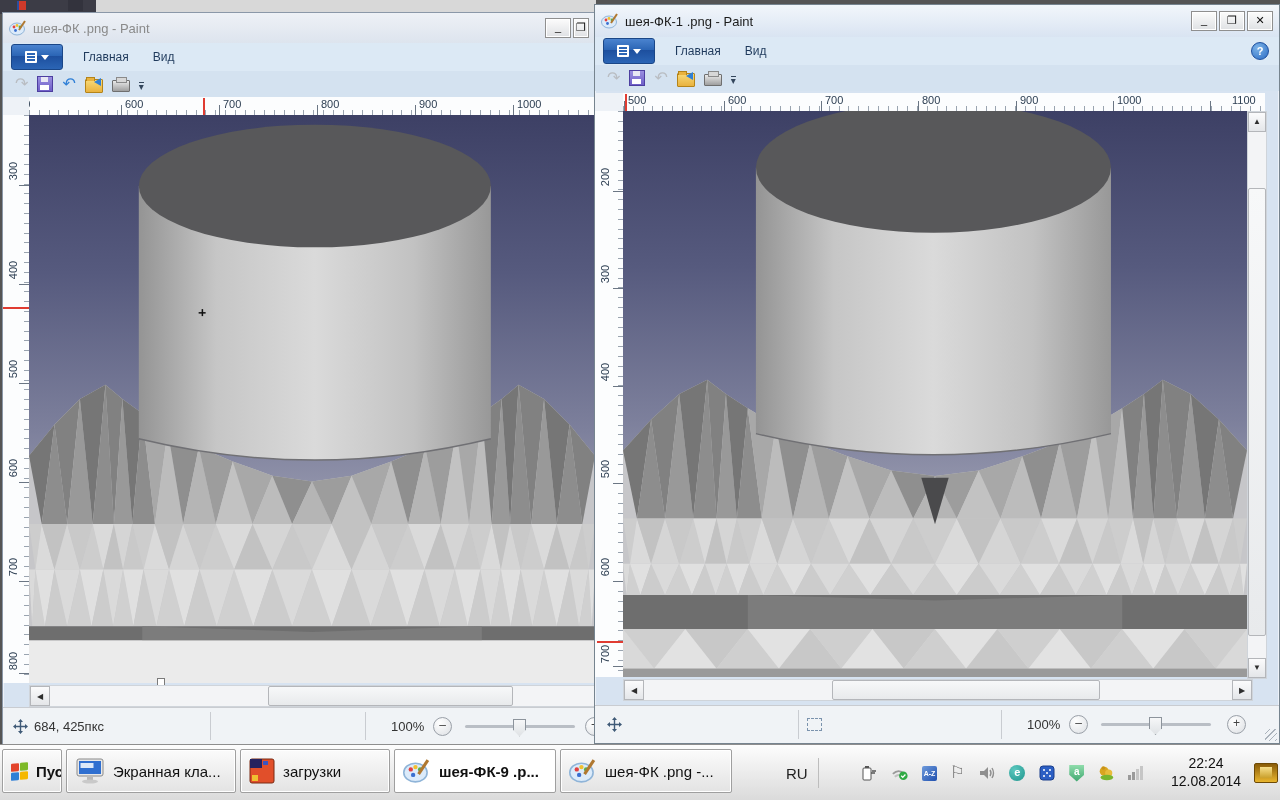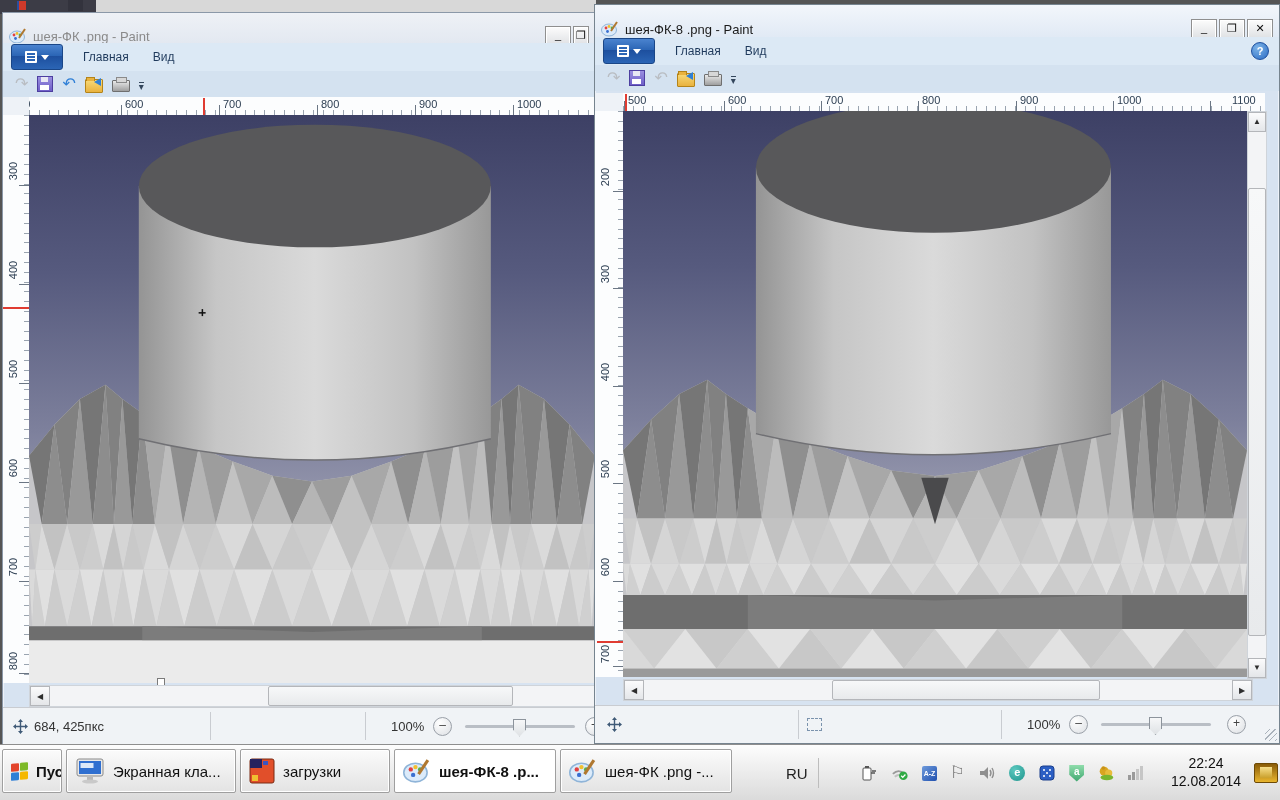--- a/index.html
+++ b/index.html
@@ -1,20 +1,20 @@
 <!DOCTYPE html>
 <html><head>
 <meta charset="utf-8">
 <style>
   html,body{margin:0;padding:0;}
   #screen{position:relative;width:1280px;height:800px;overflow:hidden;
           font-family:"Liberation Sans","DejaVu Sans",sans-serif;background:#555;}
   
   .win{position:absolute;background:#d7e3f1;border:1px solid #8b98a8;box-shadow:0 0 0 1px rgba(255,255,255,.55) inset;}
-  .tbar{position:absolute;left:0;right:0;top:0;display:flex;align-items:center;gap:6px;padding:8px 6px;
+  .tbar{position:absolute;left:0;right:0;top:0;display:flex;align-items:center;gap:6px;padding:0 6px;
         background:linear-gradient(#f2f6fb,#d9e4f2);border-bottom:1px solid #c2cfdf;}
   .tbar.inactive{background:linear-gradient(#eef1f6,#dde4ee);}
   .title{font-size:13px;color:#1b1b1b;white-space:nowrap;}
   .inactive .title{color:#8a8a8a;}
   .winbtns{margin-left:auto;display:flex;gap:2px;}
   .wbtn{width:24px;height:18px;background:linear-gradient(#fcfcfc,#dfe1e4);border:1px solid #8f8f8f;
         box-shadow:0 0 0 1px #fff inset;font-size:11px;line-height:16px;text-align:center;color:#111;}
   .mrow{position:absolute;left:0;right:0;display:flex;align-items:center;background:#dce9f5;border-bottom:1px solid #c6d4e4;}
   .menubtn{width:50px;height:24px;margin:2px 8px 2px 8px;border-radius:3px;border:1px solid #1a4687;
            background:linear-gradient(#4a83cf,#2b65b5 45%,#1d4f9e 46%,#2b65b5);display:flex;align-items:center;justify-content:center;gap:4px;}
@@ -347,21 +347,21 @@
   <section class="win" style="left:594px;top:4px;width:684px;height:738px;border-color:#76848f;">
     <div class="tbar" style="height:32px;">
       <svg width="18" height="18" viewBox="0 0 18 18">
         <ellipse cx="8" cy="10" rx="7.5" ry="6" fill="#dcebfa" stroke="#8fb4d8"></ellipse>
         <circle cx="5" cy="8" r="1.4" fill="#e34040"></circle>
           <circle cx="8" cy="6.5" r="1.4" fill="#f0c030"></circle>
         <circle cx="11" cy="8" r="1.4" fill="#58b04a"></circle>
           <circle cx="6.5" cy="11.5" r="1.4" fill="#3a6fd0"></circle>
         <path d="M10 11 L16 2" stroke="#b07830" stroke-width="2"></path>
       </svg>
-      <span class="title">шея-ФК-8 .png - Paint</span>
+      <span class="title">шея-ФК-1 .png - Paint</span>
       <span class="winbtns">
         <span class="wbtn">_</span>
         <span class="wbtn">❐</span>
         <span class="wbtn">✕</span>
       </span>
     </div>
     <div class="mrow" style="top:32px;height:28px;">
       <span class="menubtn">
           <span class="pg"></span>
           <span class="dn"></span>
@@ -643,21 +643,21 @@
     </div>
     <div class="tbtn active" style="left:394px;width:162px;">
       <svg width="28" height="28" viewBox="0 0 18 18">
         <ellipse cx="8" cy="10" rx="7.5" ry="6" fill="#dcebfa" stroke="#8fb4d8"></ellipse>
         <circle cx="5" cy="8" r="1.4" fill="#e34040"></circle>
           <circle cx="8" cy="6.5" r="1.4" fill="#f0c030"></circle>
         <circle cx="11" cy="8" r="1.4" fill="#58b04a"></circle>
           <circle cx="6.5" cy="11.5" r="1.4" fill="#3a6fd0"></circle>
         <path d="M10 11 L16 2" stroke="#b07830" stroke-width="2"></path>
       </svg>
-      <span>шея-ФК-8 .p...</span>
+      <span>шея-ФК-9 .p...</span>
     </div>
     <div class="tbtn" style="left:560px;width:172px;">
       <svg width="28" height="28" viewBox="0 0 18 18">
         <ellipse cx="8" cy="10" rx="7.5" ry="6" fill="#dcebfa" stroke="#8fb4d8"></ellipse>
         <circle cx="5" cy="8" r="1.4" fill="#e34040"></circle>
           <circle cx="8" cy="6.5" r="1.4" fill="#f0c030"></circle>
         <circle cx="11" cy="8" r="1.4" fill="#58b04a"></circle>
           <circle cx="6.5" cy="11.5" r="1.4" fill="#3a6fd0"></circle>
         <path d="M10 11 L16 2" stroke="#b07830" stroke-width="2"></path>
       </svg>

